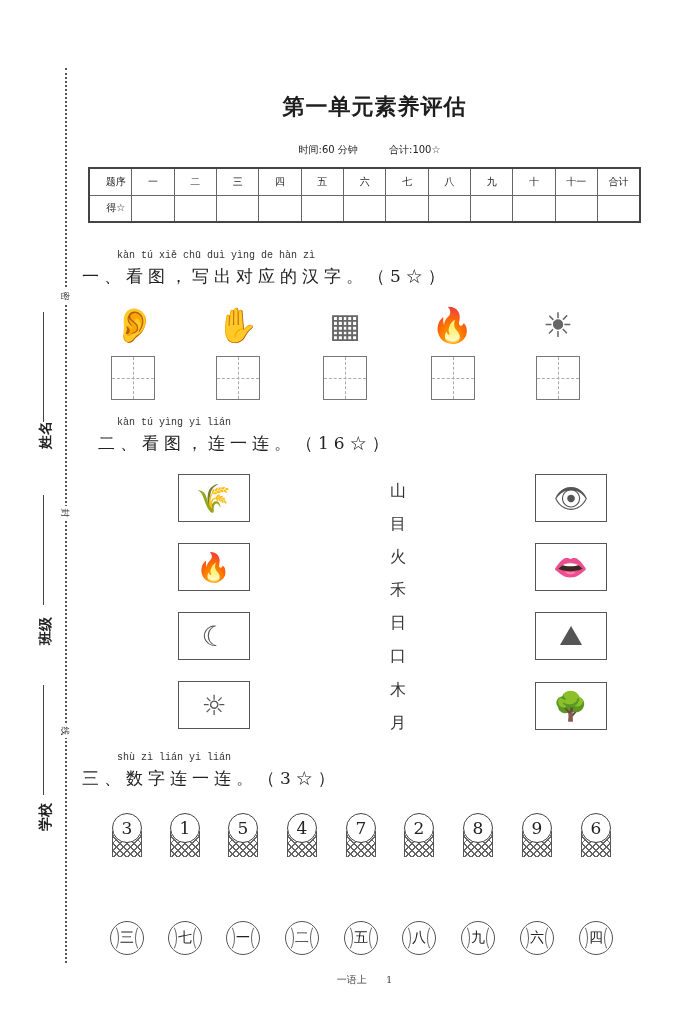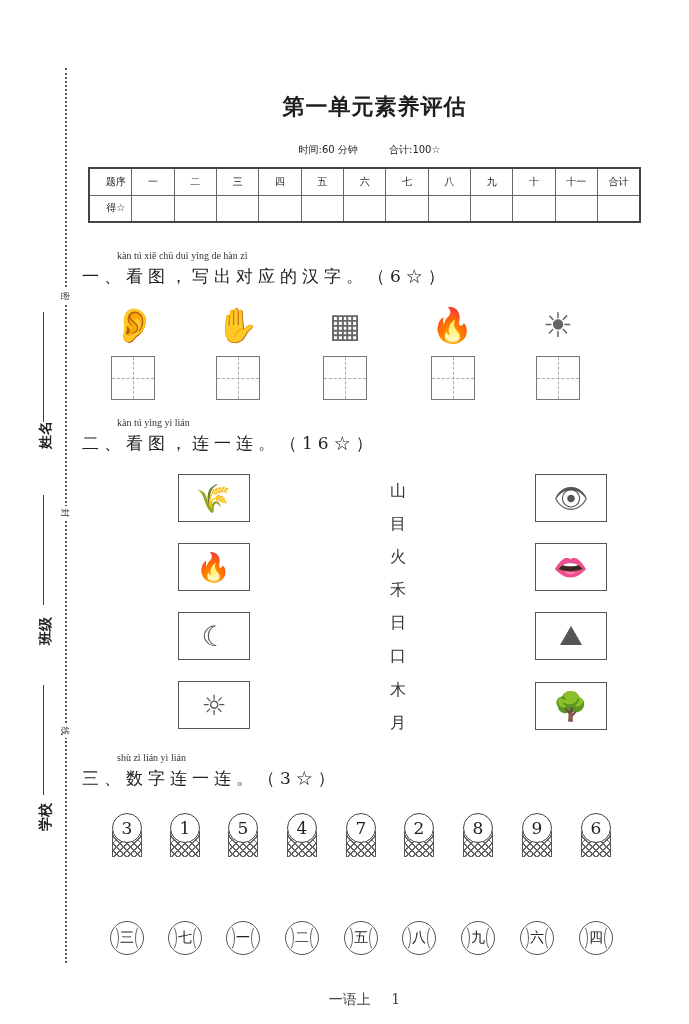--- a/index.html
+++ b/index.html
@@ -13,21 +13,21 @@
   .field-line { position: absolute; left: 43px; width: 0; border-left: 1px solid #444; }
 
   
   .title { position: absolute; left: 0; right: 0; top: 92px; text-align: center; font-size: 22px; font-weight: bold; letter-spacing: 1px; padding-left: 60px; color: #1e1e1e; }
   .subtitle { position: absolute; top: 143px; left: 0; right: 0; text-align: center; font-size: 10px; padding-left: 50px; font-family: "DejaVu Sans", sans-serif; }
   .subtitle span { margin: 0 14px; }
 
   table.score { position: absolute; left: 88px; top: 167px; width: 553px; border-collapse: collapse; border: 2px solid #444; font-family: "DejaVu Sans", sans-serif; font-size: 10px; }
   table.score td { border: 1px solid #666; height: 27px; text-align: center; width: 44px; }
   table.score td.hd { width: 44px; padding-left: 10px; }
-  .pinyin { position: absolute; font-family: Liberation Serif, serif; font-size: 10px; color: #333; white-space: nowrap; }
+  .pinyin { position: absolute; font-family: Liberation Mono, monospace; font-size: 10px; color: #333; white-space: nowrap; }
   .q { position: absolute; font-size: 17px; white-space: nowrap; letter-spacing: 5px; color: #222; }
 
   .pic { position: absolute; font-size: 34px; line-height: 40px; width: 50px; text-align: center; color: #666; }
   .tian { position: absolute; width: 44px; height: 44px; border: 1.5px solid #777; }
   .tian::before { content: ""; position: absolute; left: 50%; top: 0; bottom: 0; border-left: 1px dashed #aaa; }
   .tian::after { content: ""; position: absolute; top: 50%; left: 0; right: 0; border-top: 1px dashed #aaa; }
 
   .frame { position: absolute; width: 72px; height: 48px; border: 1.5px solid #555; display: flex; align-items: center; justify-content: center; font-size: 28px; color: #555; }
   .hanzi { position: absolute; left: 390px; font-size: 16px; color: #333; }
 
@@ -35,21 +35,21 @@
   .basket .ring { position: absolute; left: 2px; top: 0; width: 30px; height: 30px; border: 1.5px solid #444; border-radius: 50%; background: #fff; z-index: 2; display: flex; align-items: center; justify-content: center; font-size: 17px; }
   .basket .net { position: absolute; left: 2px; top: 18px; width: 30px; height: 26px; background:
       repeating-linear-gradient(45deg, transparent 0 4px, #666 4px 5px),
       repeating-linear-gradient(-45deg, transparent 0 4px, #666 4px 5px);
       border-left: 1px solid #555; border-right: 1px solid #555; }
   .ball { position: absolute; top: 921px; width: 34px; height: 34px; border: 1.5px solid #555; border-radius: 50%; display: flex; align-items: center; justify-content: center; font-size: 14px; }
   .ball::before, .ball::after { content: ""; position: absolute; top: 3px; bottom: 3px; width: 10px; border: 1px solid #666; border-radius: 50%; }
   .ball::before { left: -4px; border-left-color: transparent; border-top-color: transparent; border-bottom-color: transparent; }
   .ball::after { right: -4px; border-right-color: transparent; border-top-color: transparent; border-bottom-color: transparent; }
 
-  .footer { position: absolute; top: 973px; left: 0; right: 0; text-align: center; font-size: 14px; padding-left: 40px; color: #444; margin-top: 18px; }
+  .footer { position: absolute; top: 973px; left: 0; right: 0; text-align: center; font-size: 10px; padding-left: 40px; color: #444; }
   .footer span { margin: 0 8px; }
 </style>
 </head>
 <body>
 
 <div class="bind-line"></div>
 <div class="seal" style="top:289px;">密</div>
 <div class="seal" style="top:506px;">封</div>
 <div class="seal" style="top:724px;">线</div>
 
@@ -95,36 +95,36 @@
     <td></td>
     <td></td>
     <td></td>
     <td></td>
     <td></td>
   </tr>
 </tbody>
   </table>
 
 <div class="pinyin" style="left:117px;top:250px;">kàn  tú      xiě  chū  duì  yìng  de  hàn  zì</div>
-<div class="q" style="left:82px;top:265px;">一、看图，写出对应的汉字。（6☆）</div>
+<div class="q" style="left:82px;top:265px;">一、看图，写出对应的汉字。（5☆）</div>
 
 <div class="pic" style="left:110px;top:305px;">👂</div>
 <div class="pic" style="left:213px;top:305px;">✋</div>
 <div class="pic" style="left:320px;top:305px;">▦</div>
 <div class="pic" style="left:428px;top:305px;">🔥</div>
 <div class="pic" style="left:533px;top:305px;">☀</div>
 
 <div class="tian" style="left:111px;top:356px;"></div>
 <div class="tian" style="left:216px;top:356px;"></div>
 <div class="tian" style="left:323px;top:356px;"></div>
 <div class="tian" style="left:431px;top:356px;"></div>
 <div class="tian" style="left:536px;top:356px;"></div>
 
 <div class="pinyin" style="left:117px;top:417px;">kàn  tú      yìng  yi  lián</div>
-<div class="q" style="left:82px;top:432px;">二、看图，连一连。（16☆）</div>
+<div class="q" style="left:98px;top:432px;">二、看图，连一连。（16☆）</div>
 
 <div class="frame" style="left:178px;top:474px;">🌾</div>
 <div class="frame" style="left:178px;top:543px;">🔥</div>
 <div class="frame" style="left:178px;top:612px;">☾</div>
 <div class="frame" style="left:178px;top:681px;">☼</div>
 
 <div class="hanzi" style="top:481px;">山</div>
 <div class="hanzi" style="top:514px;">目</div>
 <div class="hanzi" style="top:547px;">火</div>
 <div class="hanzi" style="top:580px;">禾</div>

